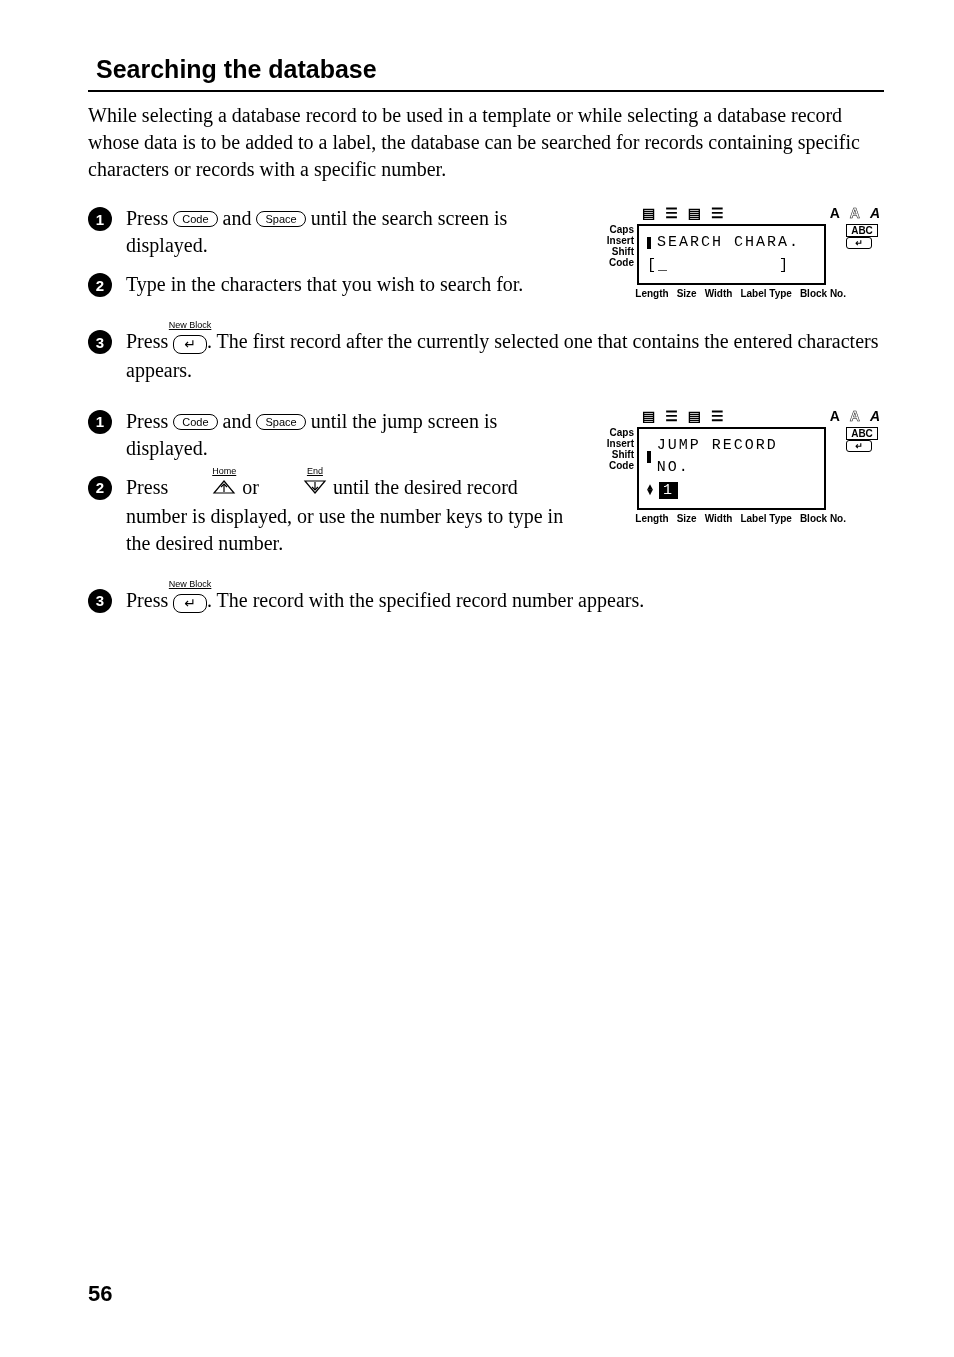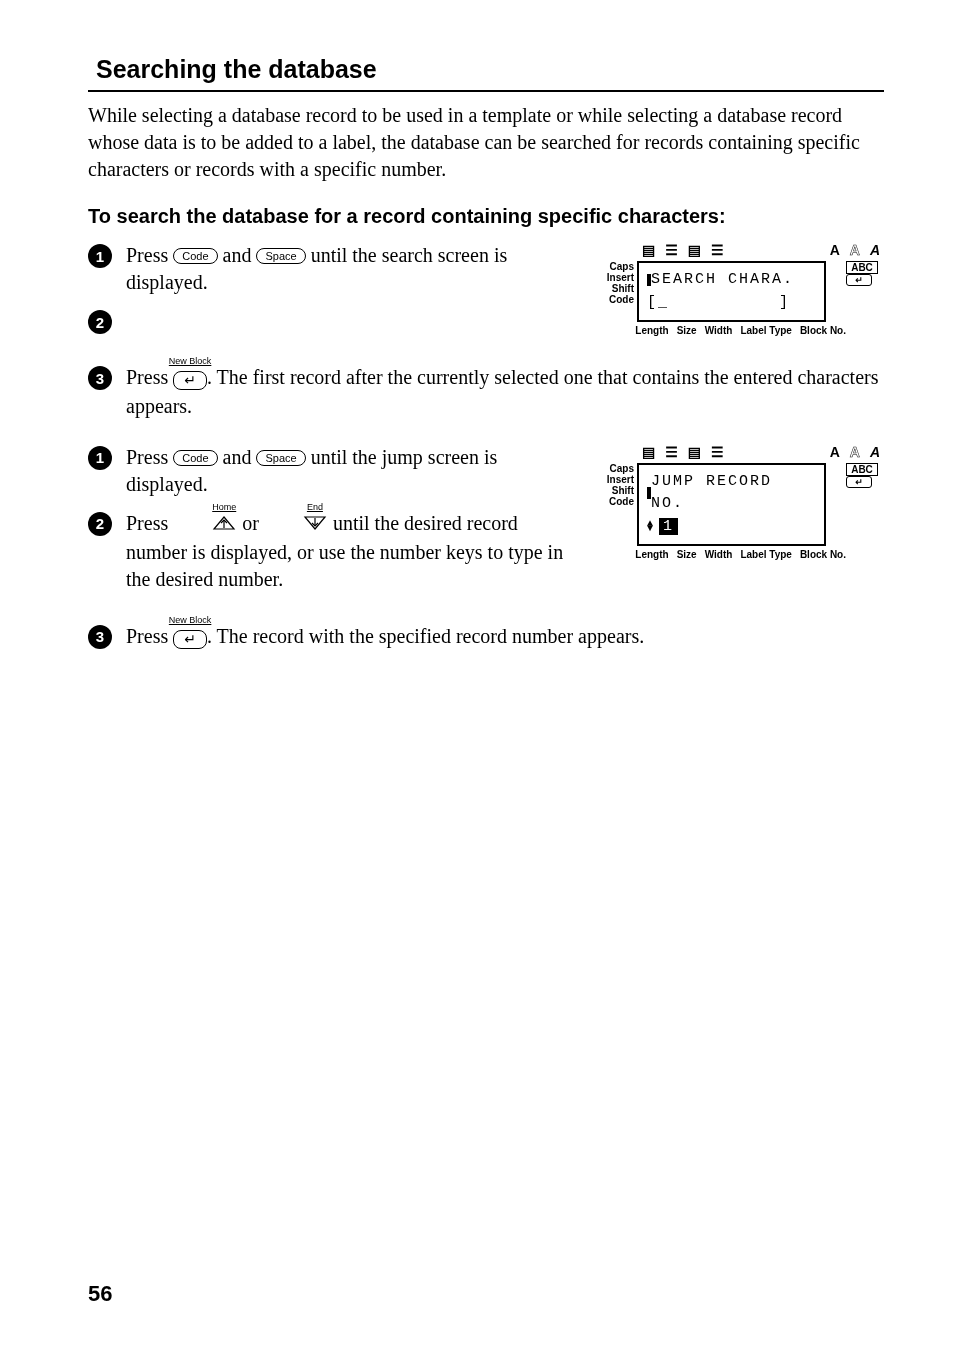--- a/index.html
+++ b/index.html
@@ -163,20 +163,21 @@
     line-height: 1.5;
     min-height: 52px;
     box-sizing: border-box;
     display: flex;
     flex-direction: column;
     justify-content: center;
   }
   .lcd-screen .line1 {
     display: flex;
     align-items: center;
+    gap: 6px;
   }
   .tick {
     width: 4px;
     height: 12px;
     background: #000;
     display: inline-block;
   }
   .lcd-right-labels {
     width: 38px;
     display: flex;
@@ -243,32 +244,32 @@
 </head>
 <body>
 
 <div class="page">
 
   <h2 class="section-title">Searching the database</h2>
   <hr class="rule">
 
   <p class="intro">While selecting a database record to be used in a template or while selecting a database record whose data is to be added to a label, the database can be searched for records containing specific characters or records with a specific number.</p>
 
-  <h3 class="subsection">To search the database for a record containing specific characters:</h3>
 
   <div class="cols">
     <div class="left">
       <div class="step">
         <div class="bullet">1</div>
         <div class="step-text">
           <span>Press </span><span class="key">Code</span><span> and </span><span class="key">Space</span><span> until the search screen is displayed.</span>
         </div>
       </div>
       <div class="step">
         <div class="bullet">2</div>
+        <div class="step-text">Type in the characters that you wish to search for.</div>
       </div>
     </div>
 
     <div class="lcd-wrap">
       <div class="lcd-top-icons">
         <span class="align-icon">▤</span>
         <span class="align-icon">☰</span>
         <span class="align-icon">▤</span>
         <span class="align-icon">☰</span>
         <span class="spacer"></span>

